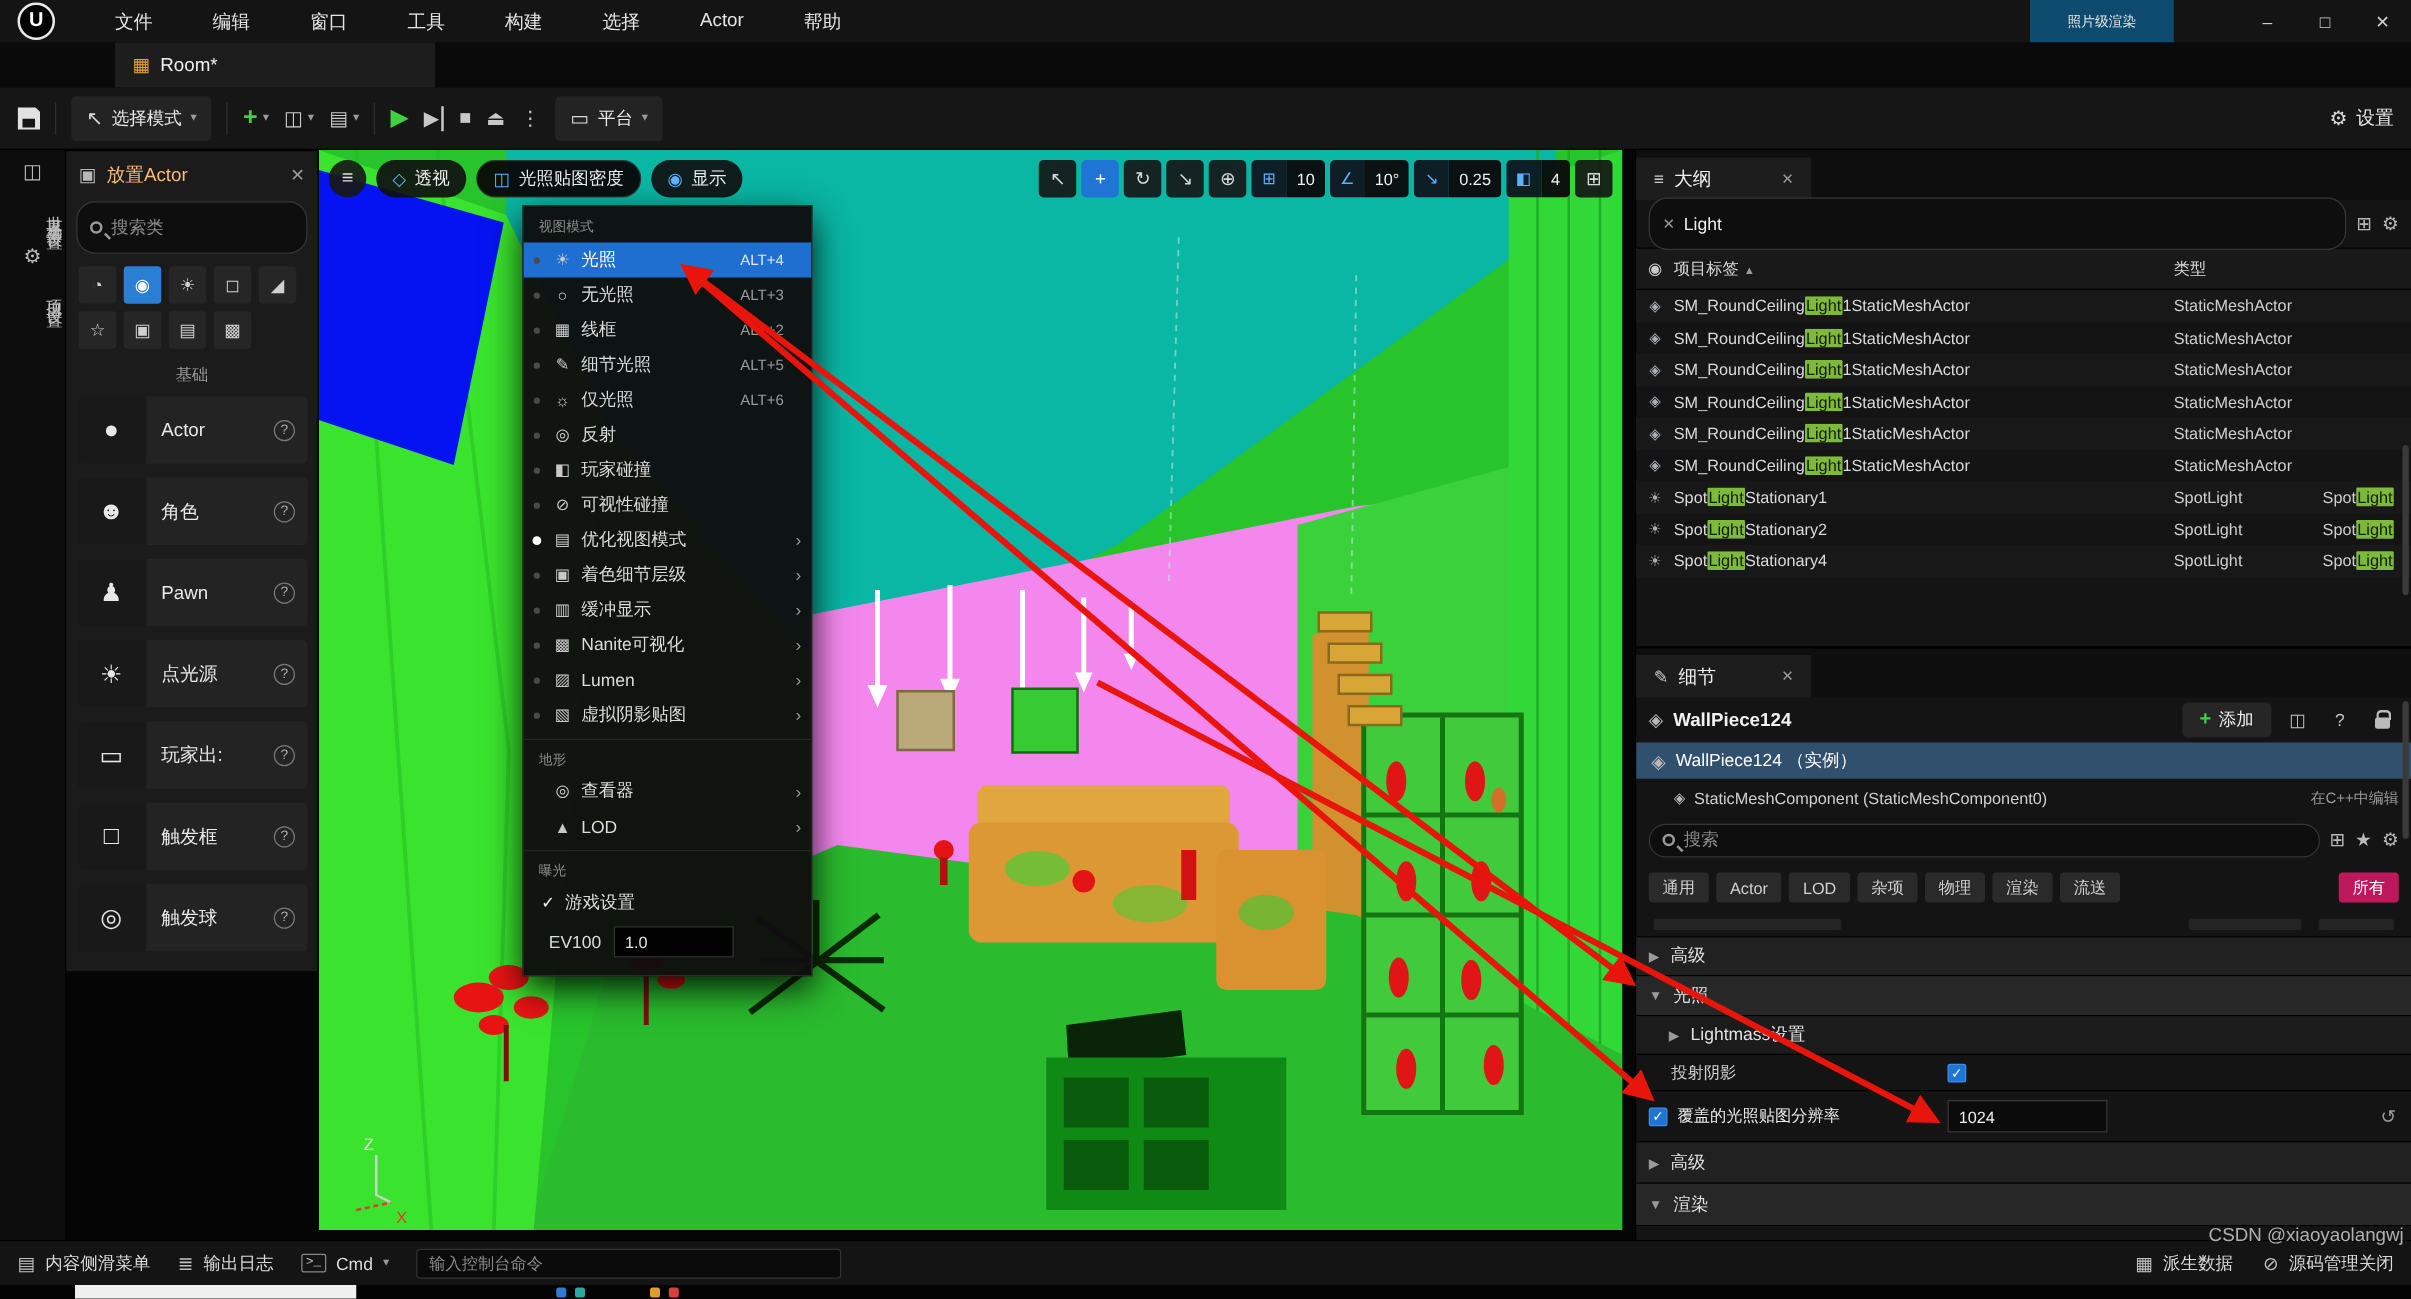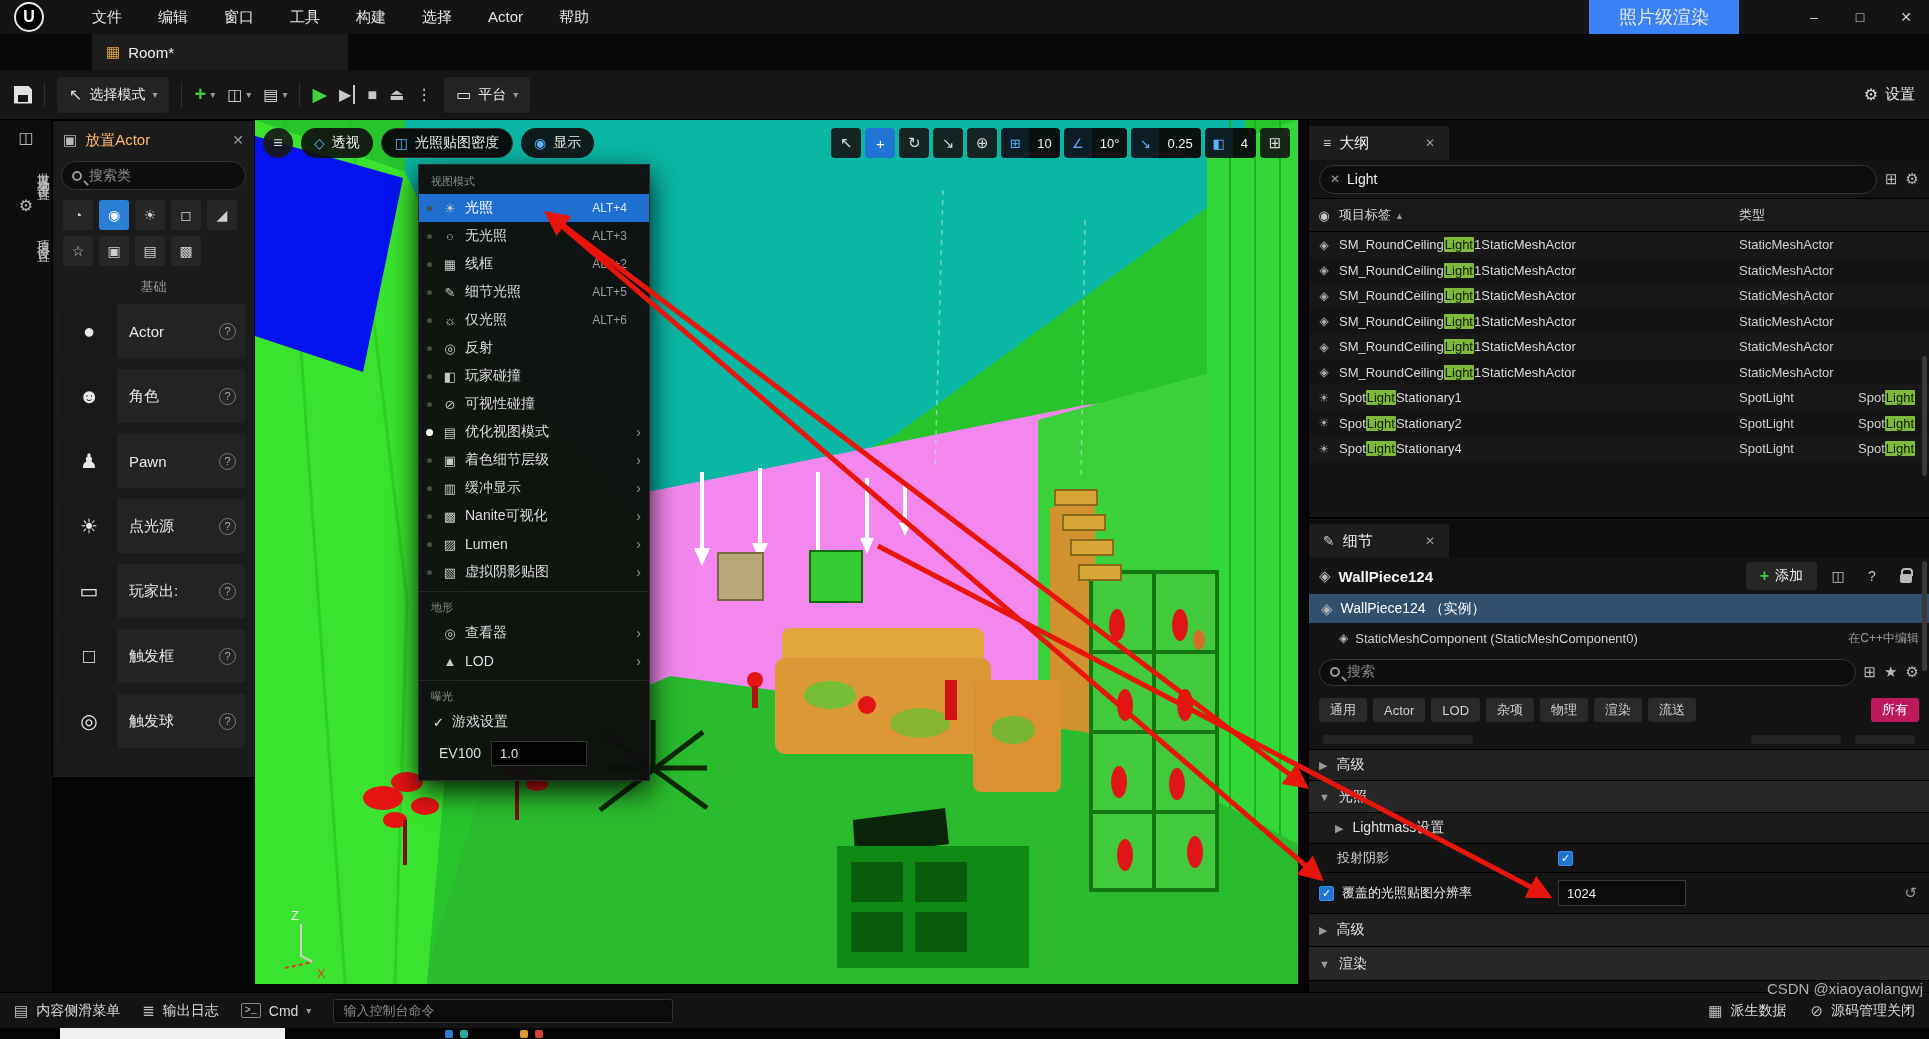--- a/index.html
+++ b/index.html
@@ -5,23 +5,23 @@
   *{box-sizing:border-box;margin:0;padding:0}
   html,body{width:1929px;height:1039px;background:#050505;overflow:hidden;
     font-family:"Liberation Sans","DejaVu Sans",sans-serif;color:#d6d6d6;font-size:14px}
   #app{position:relative;width:1929px;height:1039px}
   .flex{display:flex;align-items:center}
 
   
   .menubar{position:absolute;left:0;top:0;width:1929px;height:34px;background:#141414;display:flex;align-items:center;z-index:10}
   .logo{position:absolute;left:14px;top:2px;width:30px;height:30px;border:2px solid #e8e8e8;border-radius:50%;
     background:#000;color:#fff;display:flex;align-items:center;justify-content:center;font-weight:bold;font-size:16px}
-  .menu-items{display:flex;margin-left:78px;gap:8px}
+  .menu-items{display:flex;margin-left:78px;gap:20px}
   .menu-items>div{padding:6px 14px;color:#e4e4e4;font-size:15px;cursor:default}
-  .photo-btn{position:absolute;right:190px;top:0;height:34px;padding:0 30px;background:#3b82f6;display:flex;align-items:center;color:#e8e8e8;font-size:18px}
+  .photo-btn{position:absolute;right:190px;top:0;height:34px;padding:0 30px;background:#0c4a6e;display:flex;align-items:center;color:#e8e8e8;font-size:11px}
   .winctl{position:absolute;right:0;top:0;height:34px;display:flex}
   .winctl span{width:46px;height:34px;display:flex;align-items:center;justify-content:center;color:#cfcfcf;font-size:14px}
 
   
   .tabbar{position:absolute;left:0;top:34px;width:1929px;height:36px;background:#0a0a0a;z-index:10}
   .tab-room{position:absolute;left:92px;top:0;width:256px;height:36px;background:#1d1d1d;display:flex;align-items:center;gap:8px;padding:0 14px}
   .tab-room .tab-ic{color:#e0a23a;font-size:15px}
   .tab-room .tab-label{color:#f0f0f0;font-size:15px}
 
   
@@ -40,21 +40,21 @@
 
   
   .lstrip{position:absolute;left:0;top:120px;width:52px;height:872px;background:#0d0d0d}
   .lstrip .s-ic{width:52px;height:34px;display:flex;align-items:center;justify-content:center;color:#b8b8b8;font-size:16px}
   .vtext{writing-mode:vertical-rl;text-orientation:upright;color:#c0c0c0;font-size:13px;letter-spacing:3px;margin:8px auto;display:block;text-align:center;width:52px}
 
   
   .place{position:absolute;left:52px;top:120px;width:203px;height:658px;background:#1b1b1b;border:1px solid #000}
   .place-hd{height:38px;display:flex;align-items:center;gap:8px;padding:0 10px}
   .place-hd .t{color:#fdba74;font-size:15px;flex:1}
-  .pill{height:29px;background:#0e0e0e;border:1px solid #353535;border-radius:15px;display:flex;align-items:center;gap:7px;padding:0 10px;color:#8a8a8a}
+  .pill{height:42px;background:#0e0e0e;border:1px solid #353535;border-radius:15px;display:flex;align-items:center;gap:7px;padding:0 10px;color:#8a8a8a}
   .place .pill{margin:2px 8px 8px}
   .mag{width:10px;height:10px;border:2px solid #9a9a9a;border-radius:50%;position:relative;flex:none}
   .mag:after{content:"";position:absolute;left:9px;top:9px;width:6px;height:2px;background:#9a9a9a;transform:rotate(45deg)}
   .tilegrid{display:flex;flex-wrap:wrap;gap:6px;padding:2px 10px}
   .tile{width:30px;height:30px;background:#262626;border-radius:3px;display:flex;align-items:center;justify-content:center;color:#cfcfcf;font-size:14px}
   .tile.active{background:#2a7fd4;color:#fff}
   .sec-label{color:#9a9a9a;font-size:13px;text-align:center;margin:10px 0 8px}
   .pa-item{height:54px;margin:0 8px 11px;background:#232323;border-radius:4px;display:flex;align-items:center;overflow:hidden}
   .pa-ic{width:56px;height:54px;background:#191919;display:flex;align-items:center;justify-content:center;font-size:20px;color:#e8e8e8;flex:none}
   .pa-label{flex:1;padding-left:12px;color:#e8e8e8;font-size:15px}

